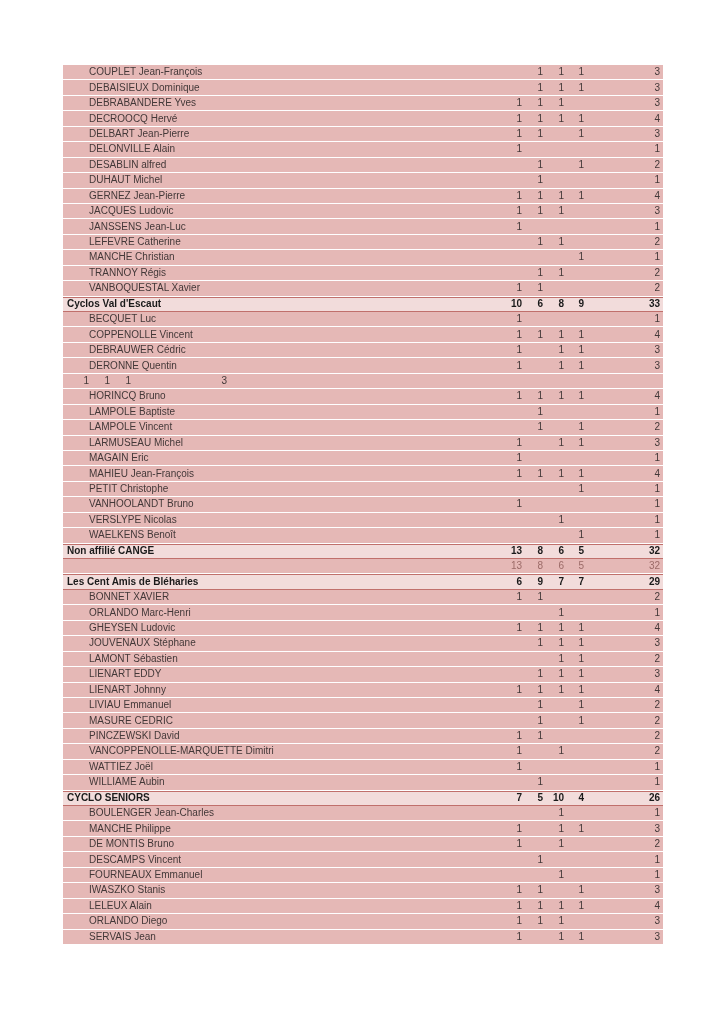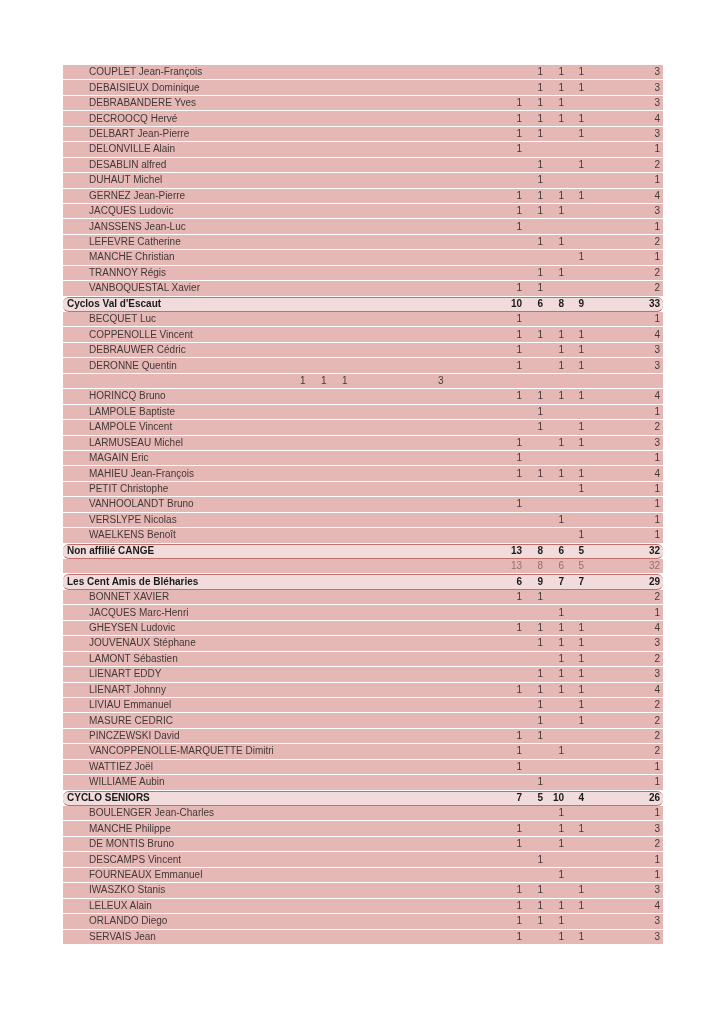--- a/index.html
+++ b/index.html
@@ -34,29 +34,27 @@
     display: flex;
     align-items: center;
     box-sizing: border-box;
     height: 15.45px;
     background: var(--row-bg);
     border-bottom: 1.45px solid var(--gap);
     font-size: 10px;
     line-height: 1;
     color: var(--text);
     white-space: nowrap;
-    justify-content: center;
   }
   .row.hdr {
     background: var(--header-bg);
     border-top: 1px solid var(--header-border);
     border-bottom: 1px solid var(--header-border);
     font-weight: 700;
     color: var(--header-text);
-    border-radius: 6px;
   }
   .row.muted .c, .row.muted .total { color: var(--muted-text); }
   .name {
     flex: 1;
     padding-left: 26px;
     overflow: hidden;
   }
   .row.hdr .name { padding-left: 4px; }
   .c  { text-align: right; }
   .c1 { width: 26px; }
@@ -348,21 +346,21 @@
   </div>
       <div class="row">
     <span class="name">BONNET XAVIER</span>
     <span class="c c1">1</span>
     <span class="c c2">1</span>
     <span class="c c3"></span>
     <span class="c c4"></span>
     <span class="total">2</span>
   </div>
       <div class="row">
-    <span class="name">JACQUES Marc-Henri</span>
+    <span class="name">ORLANDO Marc-Henri</span>
     <span class="c c1"></span>
     <span class="c c2"></span>
     <span class="c c3">1</span>
     <span class="c c4"></span>
     <span class="total">1</span>
   </div>
       <div class="row">
     <span class="name">GHEYSEN Ludovic</span>
     <span class="c c1">1</span>
     <span class="c c2">1</span>

